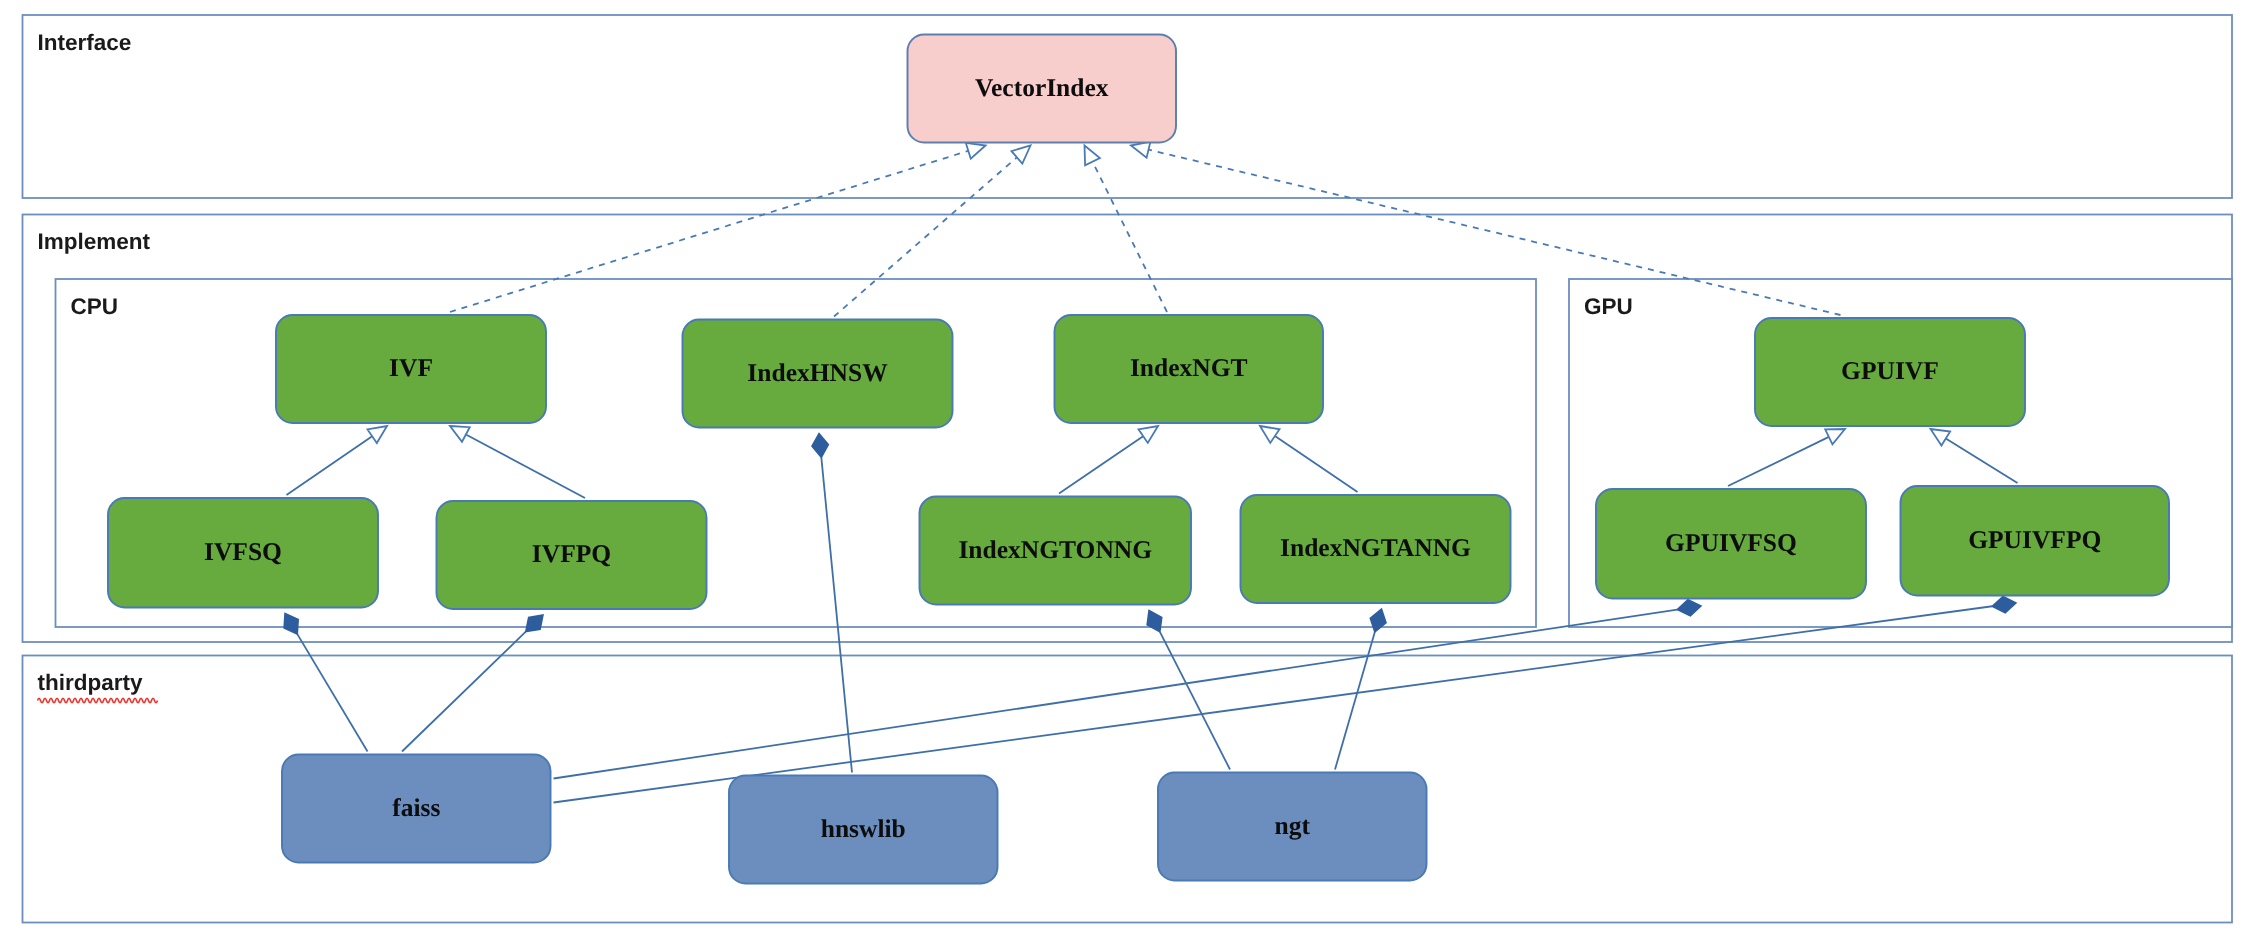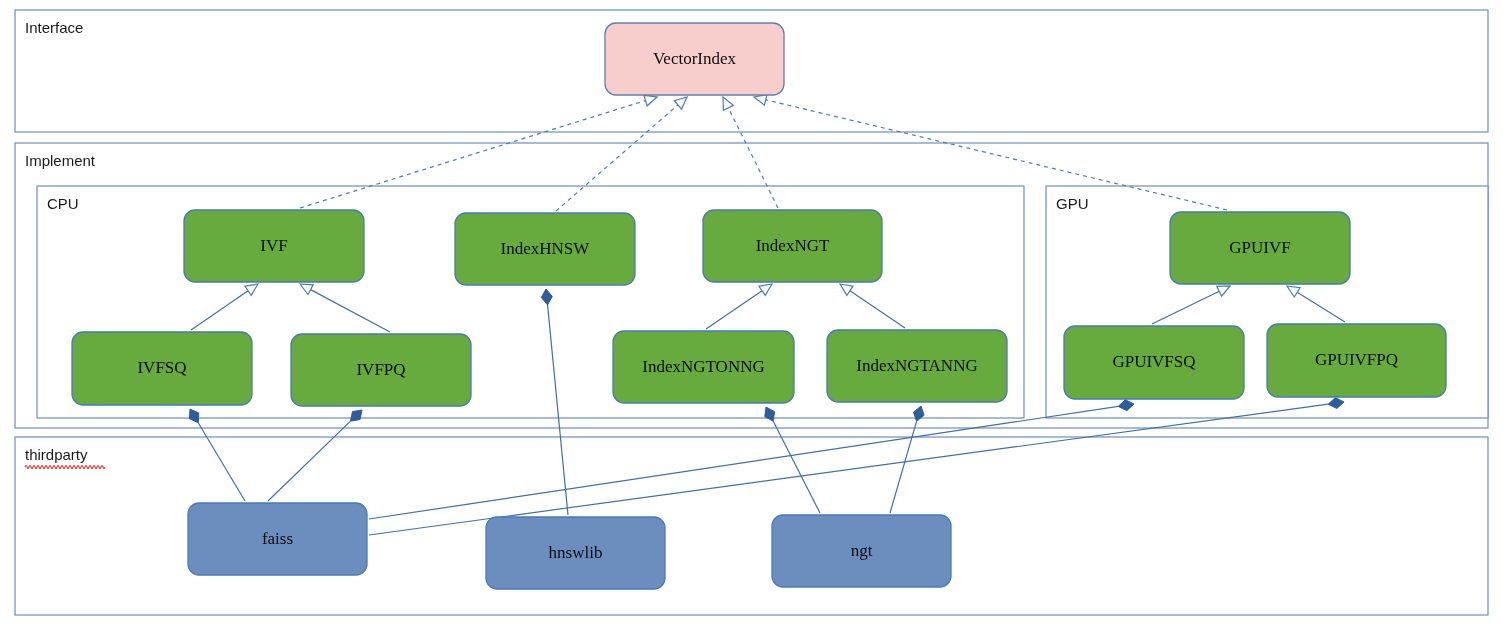--- a/index.html
+++ b/index.html
@@ -1,17 +1,17 @@
 <!DOCTYPE html>
 <html><head>
 <meta charset="utf-8">
 <style>
   html,body{margin:0;padding:0;background:#ffffff;}
   body{width:1503px;height:628px;font-family:"Liberation Sans",sans-serif;overflow:hidden;}
-  #stage{position:relative;width:1250px;height:628px;}
+  #stage{position:relative;width:1250px;height:628px;font-weight:bold;}
   svg#diagram{position:absolute;left:0;top:0;width:1503px;height:628px;display:block;}
   .container-rect{fill:#ffffff;stroke:#6c8ebf;stroke-width:1.2;}
   .container-label{font-family:"Liberation Sans",sans-serif;font-size:15px;fill:#1a1a1a;}
   .node-rect{stroke:#4a7ab5;stroke-width:1.3;}
   .node-green{fill:#67ab3f;}
   .node-blue{fill:#6c8ebf;}
   .node-pink{fill:#f8cecc;stroke:#5d7fb0;}
   .node-label{font-family:"Liberation Serif",serif;font-size:17px;fill:#0d0d0d;text-anchor:middle;dominant-baseline:middle;}
   .edge-solid{stroke:#3f6fa8;stroke-width:1.2;fill:none;}
   .edge-dashed{stroke:#4a7ab5;stroke-width:1.2;fill:none;stroke-dasharray:4 4;}

